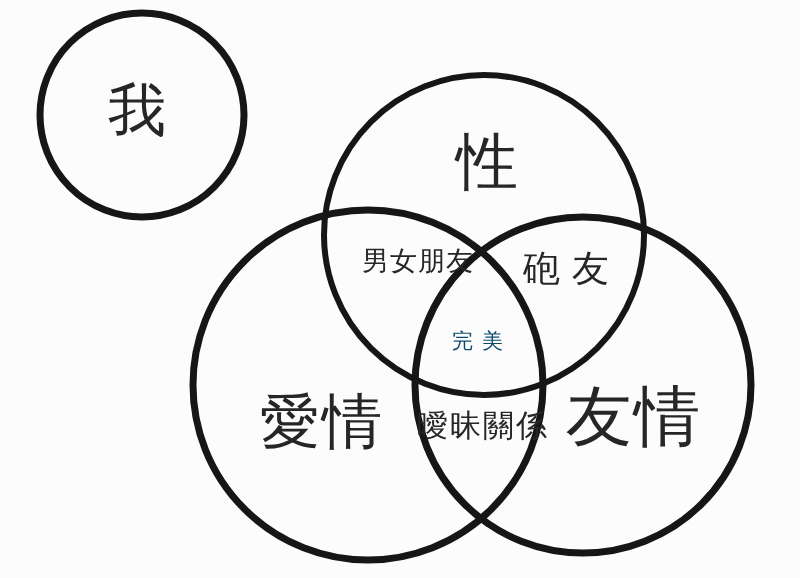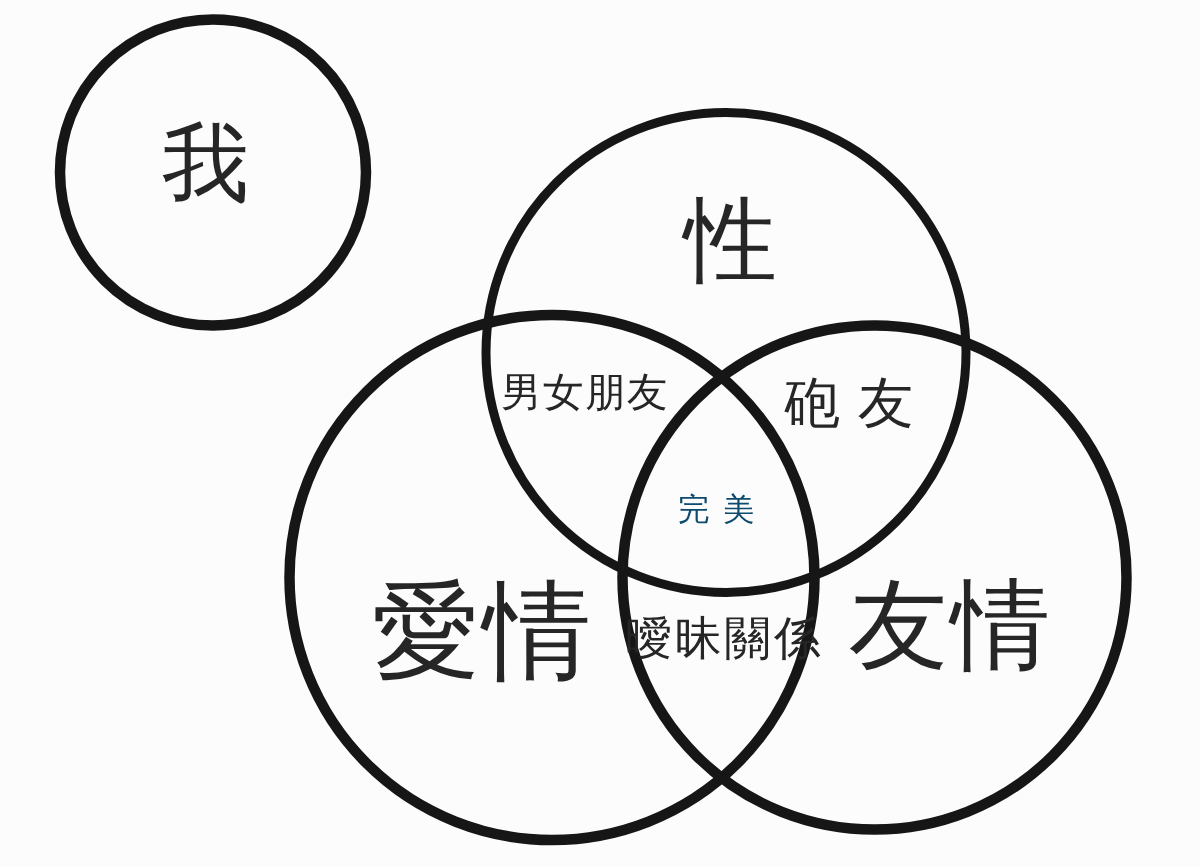--- a/index.html
+++ b/index.html
@@ -46,20 +46,20 @@
 <div class="stage">
   <svg viewBox="0 0 800 578" aria-hidden="true">
       <circle cx="142" cy="115" r="102" fill="none" stroke="#161616" stroke-width="7"></circle>
       <circle cx="484" cy="235" r="160" fill="none" stroke="#161616" stroke-width="6"></circle>
       <circle cx="368" cy="385" r="175" fill="none" stroke="#161616" stroke-width="7"></circle>
       <circle cx="583" cy="385" r="168" fill="none" stroke="#161616" stroke-width="7"></circle>
     </svg>
   <div class="labels">
       <div class="vlabel" style="left: 137px; top: 112px; font-size: 58px; letter-spacing: 0px; color: rgb(38, 38, 38);">我</div>
       <div class="vlabel" style="left: 487px; top: 164px; font-size: 62px; letter-spacing: 0px; color: rgb(38, 38, 38);">性</div>
-      <div class="vlabel" style="left: 322px; top: 424px; font-size: 72px; letter-spacing: 2px; color: rgb(38, 38, 38);">愛情</div>
+      <div class="vlabel" style="left: 322px; top: 424px; font-size: 60px; letter-spacing: 2px; color: rgb(38, 38, 38);">愛情</div>
       <div class="vlabel" style="left: 634px; top: 425px; font-size: 66px; letter-spacing: 2px; color: rgb(38, 38, 38); font-family: Liberation Mono, monospace;">友情</div>
-      <div class="vlabel" style="left: 390px; top: 263px; font-size: 27px; letter-spacing: 1px; color: rgb(38, 38, 38);">男女朋友</div>
+      <div class="vlabel" style="left: 418px; top: 263px; font-size: 27px; letter-spacing: 1px; color: rgb(38, 38, 38);">男女朋友</div>
       <div class="vlabel" style="left: 572px; top: 270px; font-size: 37px; letter-spacing: 12px; color: rgb(38, 38, 38);">砲友</div>
       <div class="vlabel" style="left: 482px; top: 341px; font-size: 21px; letter-spacing: 9px; color: #0c4a6e;">完美</div>
       <div class="vlabel" style="left: 483px; top: 427px; font-size: 31px; letter-spacing: 2px; color: rgb(38, 38, 38); text-align: center;">曖昧關係</div>
     </div>
 </div>
 
 </body></html>

